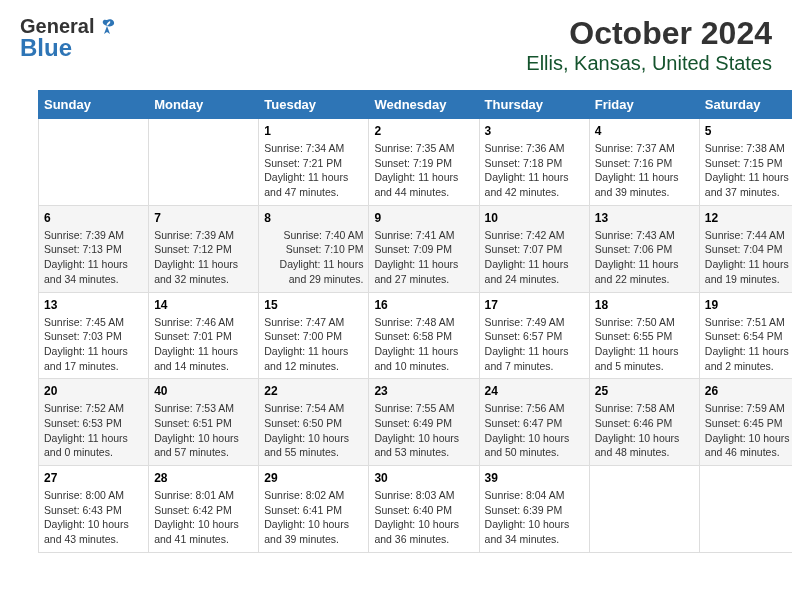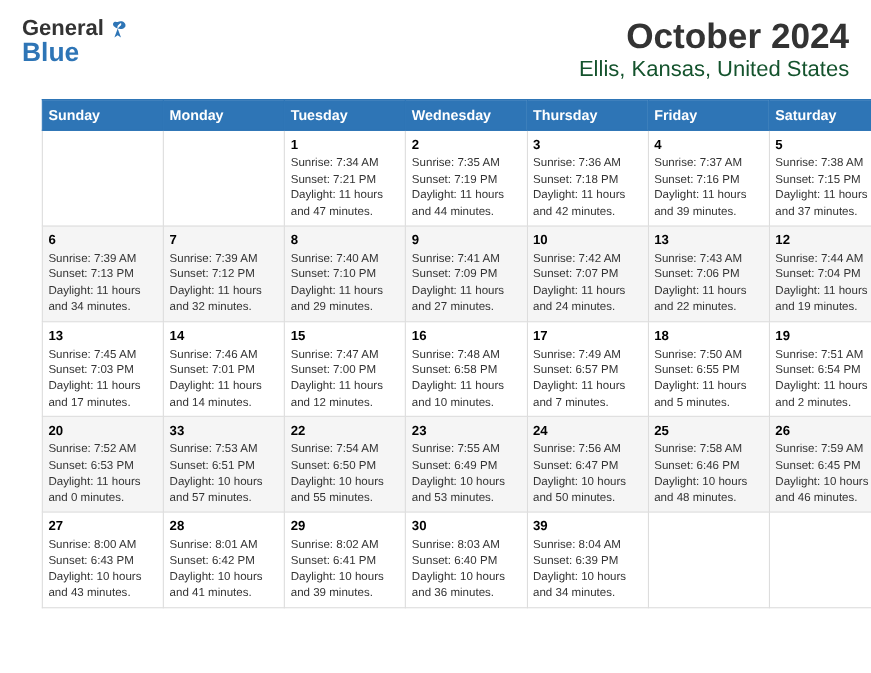--- a/index.html
+++ b/index.html
@@ -149,21 +149,21 @@
 Daylight: 11 hours and 34 minutes.</div>
         </td>
         <td>
           <div class="day-num">7</div>
           <div class="day-info" style="white-space: pre-line;">Sunrise: 7:39 AM
 Sunset: 7:12 PM
 Daylight: 11 hours and 32 minutes.</div>
         </td>
         <td>
           <div class="day-num">8</div>
-          <div class="day-info" style="white-space: pre-line;">Sunrise: 7:40 AM
+          <div class="day-info" style="white-space: pre-line; text-align: right;">Sunrise: 7:40 AM
 Sunset: 7:10 PM
 Daylight: 11 hours and 29 minutes.</div>
         </td>
         <td>
           <div class="day-num">9</div>
           <div class="day-info" style="white-space: pre-line;">Sunrise: 7:41 AM
 Sunset: 7:09 PM
 Daylight: 11 hours and 27 minutes.</div>
         </td>
         <td>
@@ -230,21 +230,21 @@
         </td>
       </tr>
       <tr>
         <td>
           <div class="day-num">20</div>
           <div class="day-info" style="white-space: pre-line;">Sunrise: 7:52 AM
 Sunset: 6:53 PM
 Daylight: 11 hours and 0 minutes.</div>
         </td>
         <td>
-          <div class="day-num">33</div>
+          <div class="day-num">40</div>
           <div class="day-info" style="white-space: pre-line;">Sunrise: 7:53 AM
 Sunset: 6:51 PM
 Daylight: 10 hours and 57 minutes.</div>
         </td>
         <td>
           <div class="day-num">22</div>
           <div class="day-info" style="white-space: pre-line;">Sunrise: 7:54 AM
 Sunset: 6:50 PM
 Daylight: 10 hours and 55 minutes.</div>
         </td>

